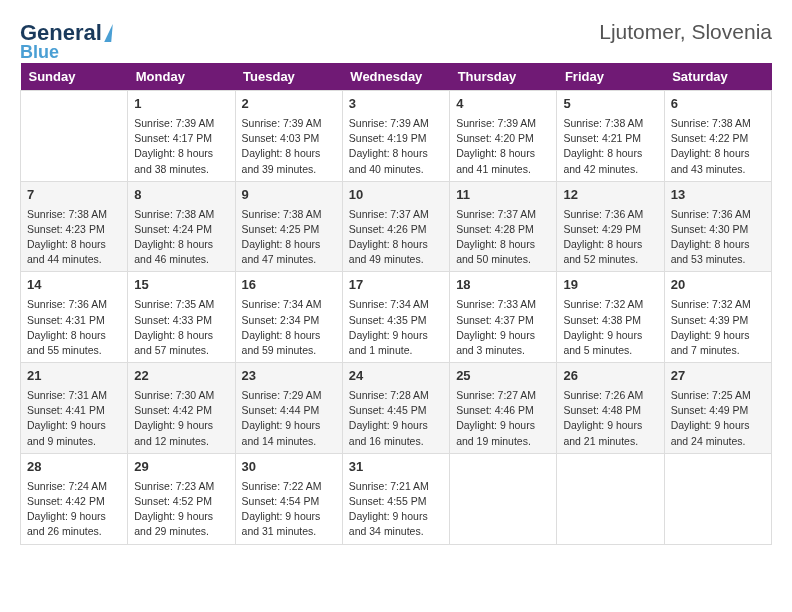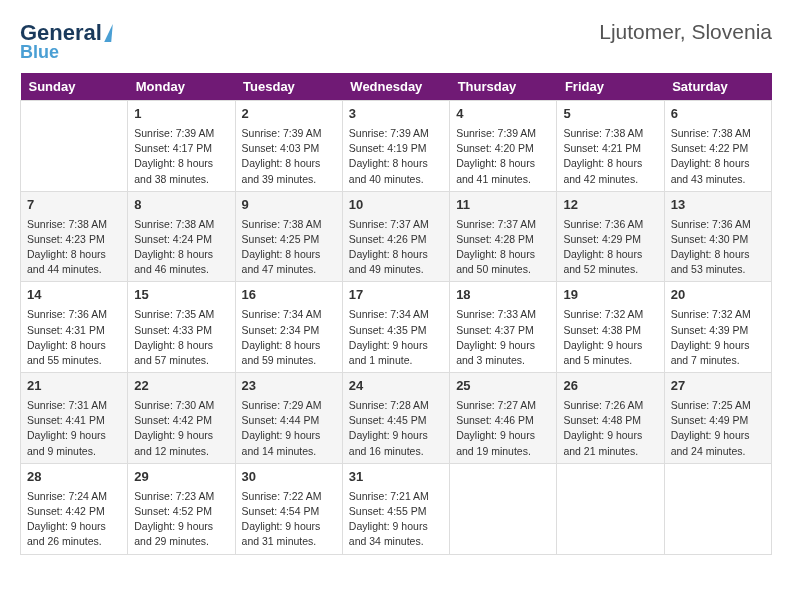--- a/index.html
+++ b/index.html
@@ -7,21 +7,20 @@
       font-family: Arial, sans-serif;
       background: #fff;
       width: 792px;
       min-height: 612px;
       padding: 20px;
     }
     .header {
       display: flex;
       justify-content: space-between;
       align-items: flex-start;
-      margin-bottom: 10px;
     }
     .logo {
       display: flex;
       flex-direction: column;
       align-items: flex-start;
     }
     .title-area {
       text-align: right;
     }
     .month-title {

